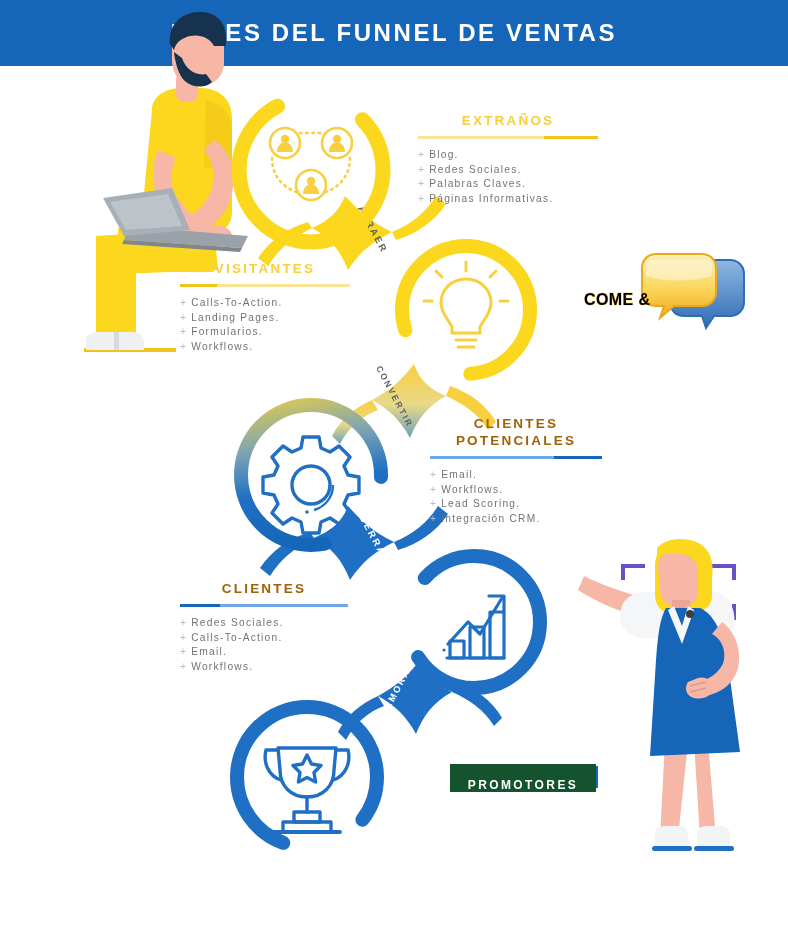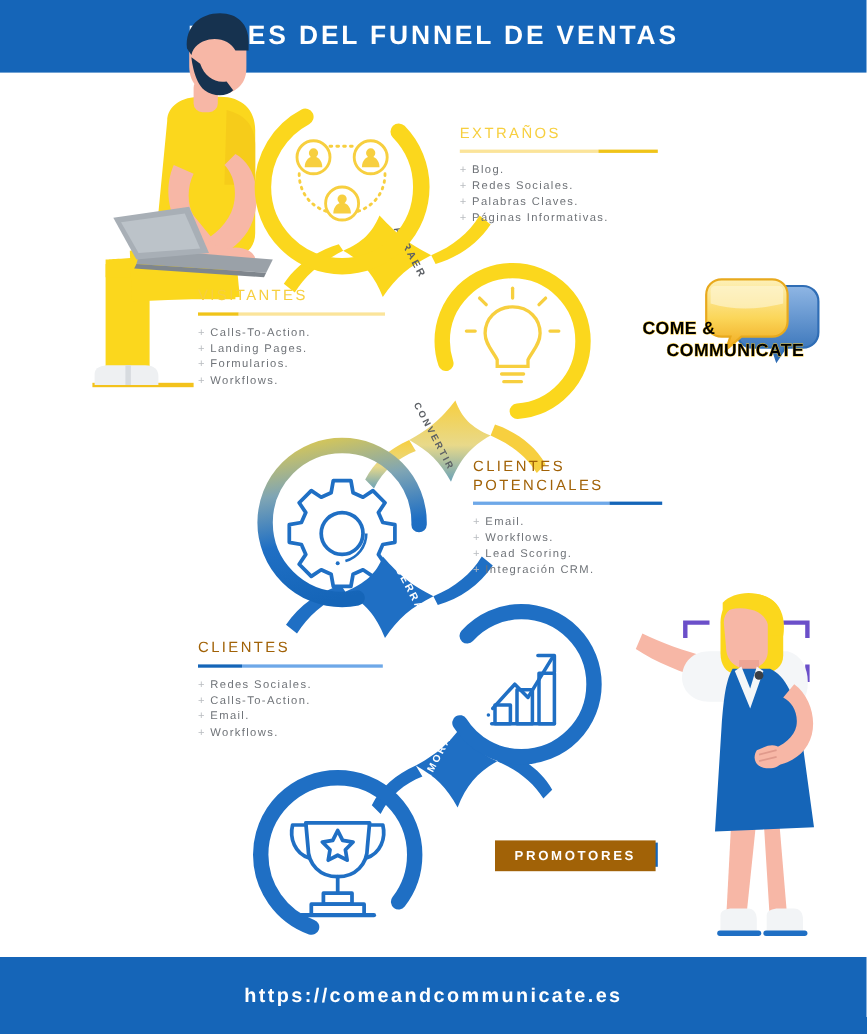--- a/index.html
+++ b/index.html
@@ -27,22 +27,22 @@
   #footer-url{
     color:#ffffff;font-size:18px;font-weight:bold;letter-spacing:2.2px;
   }
 
   
   #funnel-canvas{position:absolute;left:0;top:0;width:788px;height:940px;}
 
   
   .block{position:absolute;}
   .block-title{
-    font-size:13.5px;font-weight:normal;letter-spacing:2.2px;
-    text-align:left;line-height:17px;white-space:pre-line;
+    font-size:13.5px;font-weight:bold;letter-spacing:2.2px;
+    text-align:center;line-height:17px;white-space:pre-line;
   }
   .block-rule{height:3px;width:100%;margin-top:7px;display:flex;}
   .rule-a{height:3px;}
   .rule-b{height:3px;}
   .block-list{margin-top:9px;}
   .li{
     font-size:10.2px;color:#6f7378;letter-spacing:1.25px;
     line-height:14.5px;white-space:nowrap;
   }
   .li .plus{color:#b9bcc0;margin-right:4px;}
@@ -51,21 +51,21 @@
   #block-visitantes{left:180px;top:260px;width:170px;}
   #block-potenciales{left:430px;top:415px;width:172px;}
   #block-clientes{left:180px;top:580px;width:168px;}
 
   .t-yellow{color:#f7cf3f;}
   .t-blue{color:#a16207;}
 
   
   #promotores-badge{
     position:absolute;left:450px;top:764px;width:146px;height:28px;
-    background:#a16207;display:flex;align-items:center;justify-content:center;
+    background:#14532d;display:flex;align-items:flex-end;justify-content:center;
   }
   #promotores-label{
     color:#fff;font-size:12px;font-weight:bold;letter-spacing:2.4px;
   }
 
   
   #logo{position:absolute;left:578px;top:252px;width:178px;height:92px;}
   #logo-text{
     position:absolute;left:0;top:38px;width:170px;
     text-align:left;line-height:20px;
@@ -391,21 +391,17 @@
 
       <path d="M106 8 L152 8 C160 8 166 14 166 22 L166 50 C166 58 160 64 152 64 L136 64 L128 76 L124 64 L106 64
                C98 64 92 58 92 50 L92 22 C92 14 98 8 106 8 Z" fill="url(#bubBlue)" stroke="#2f6db5" stroke-width="2"></path>
 
       <path d="M78 2 L124 2 C132 2 138 8 138 16 L138 40 C138 48 132 54 124 54 L96 54 L82 66 L86 54 L78 54
                C70 54 64 48 64 40 L64 16 C64 8 70 2 78 2 Z" fill="url(#bubYellow)" stroke="#e8a91d" stroke-width="2"></path>
       <path d="M72 8 L130 8 C133 8 134 10 134 13 L134 24 C110 30 88 30 68 24 L68 13 C68 10 69 8 72 8 Z" fill="#fef7d8" opacity="0.6"></path>
     </svg>
     <div id="logo-text">
       <div class="logo-line" id="logo-l1">COME &amp;</div>
-      <div class="logo-line" id="logo-l2">COMMUNICATE</div>
-    </div>
-  </div>
-
-  <div class="bar" id="footer-bar">
-    <div id="footer-url">https://comeandcommunicate.es</div>
-  </div>
+    </div>
+  </div>
+
 
 </div>
 
 </body></html>

